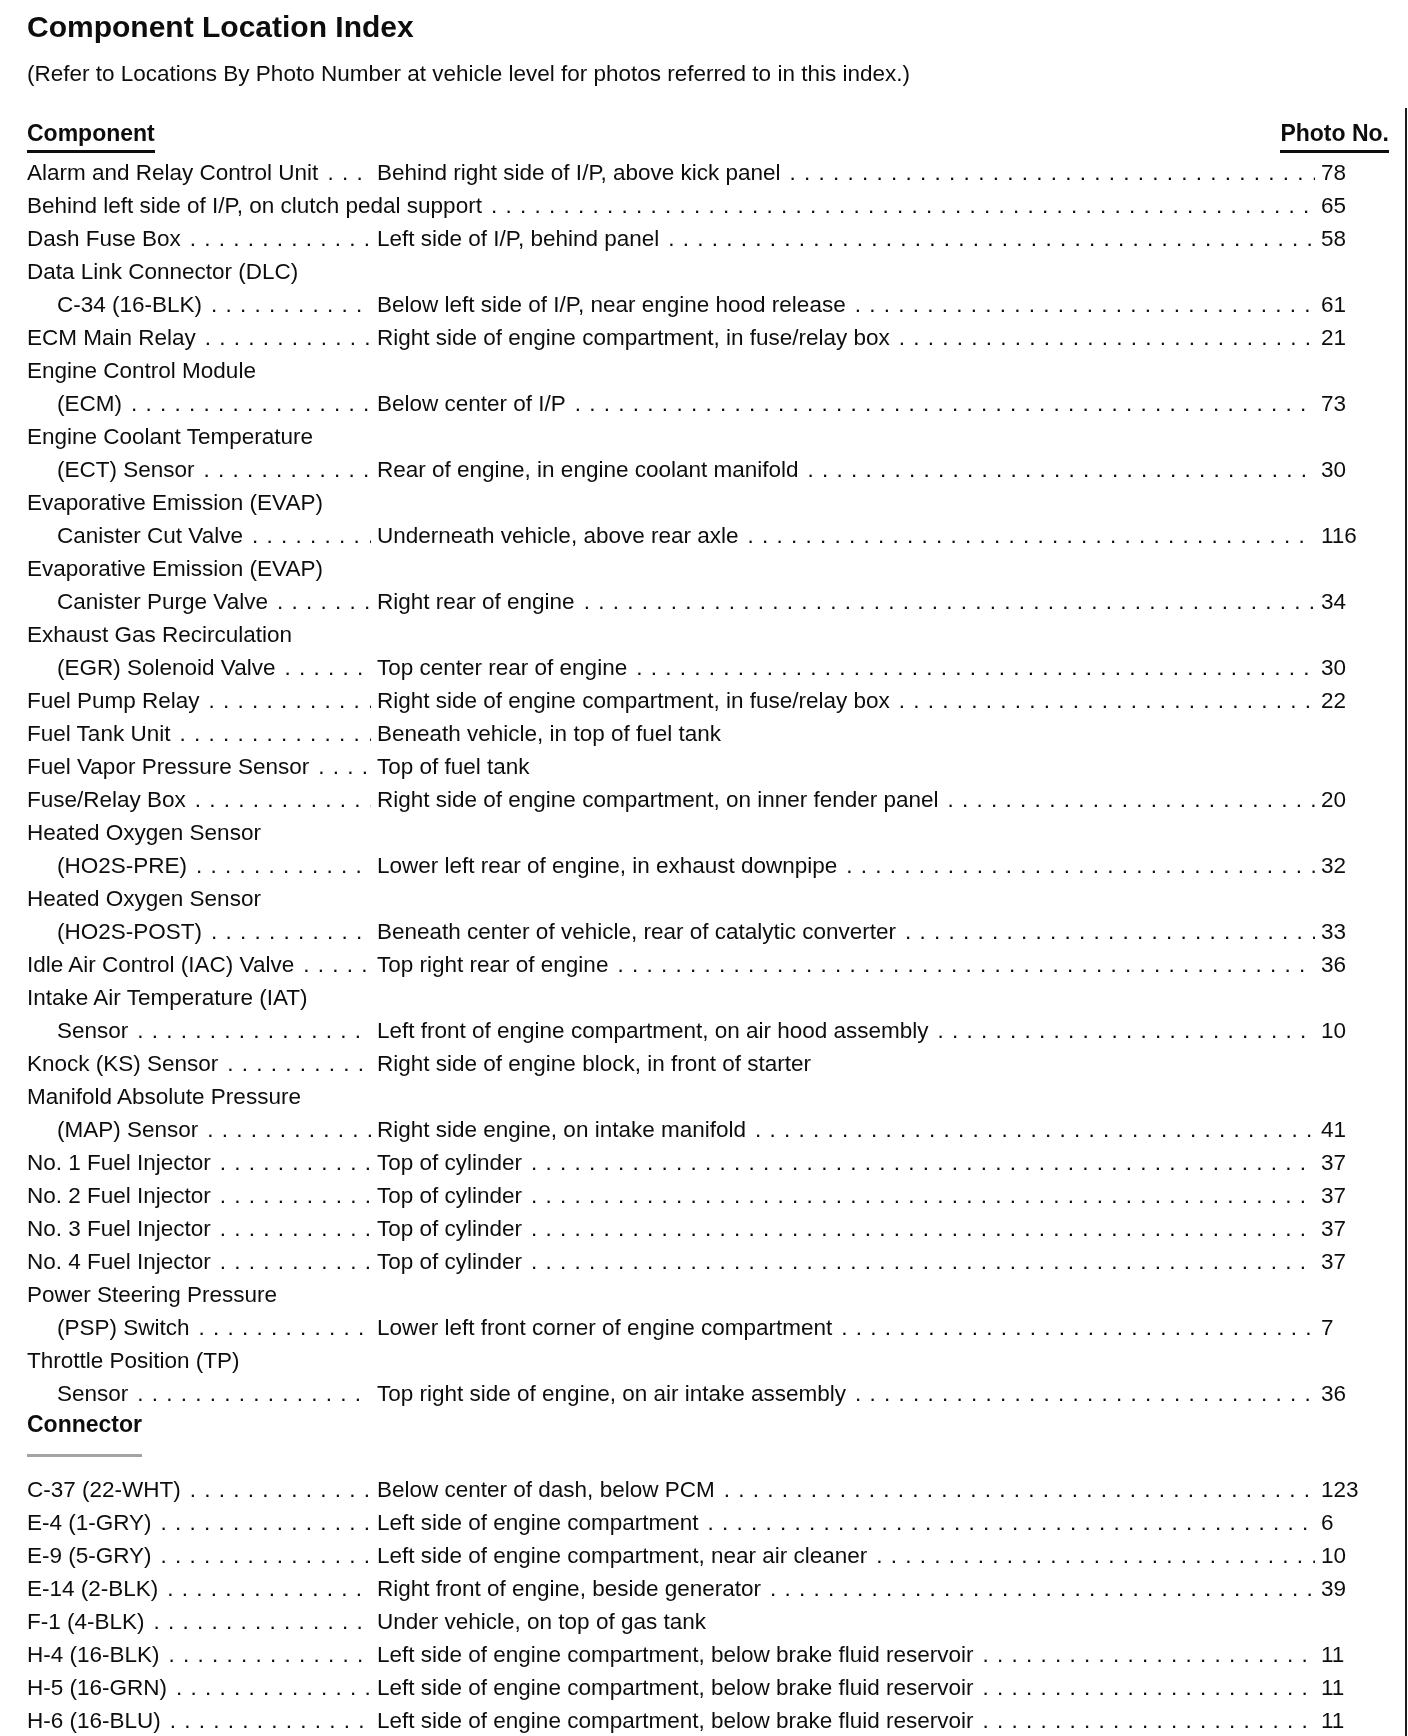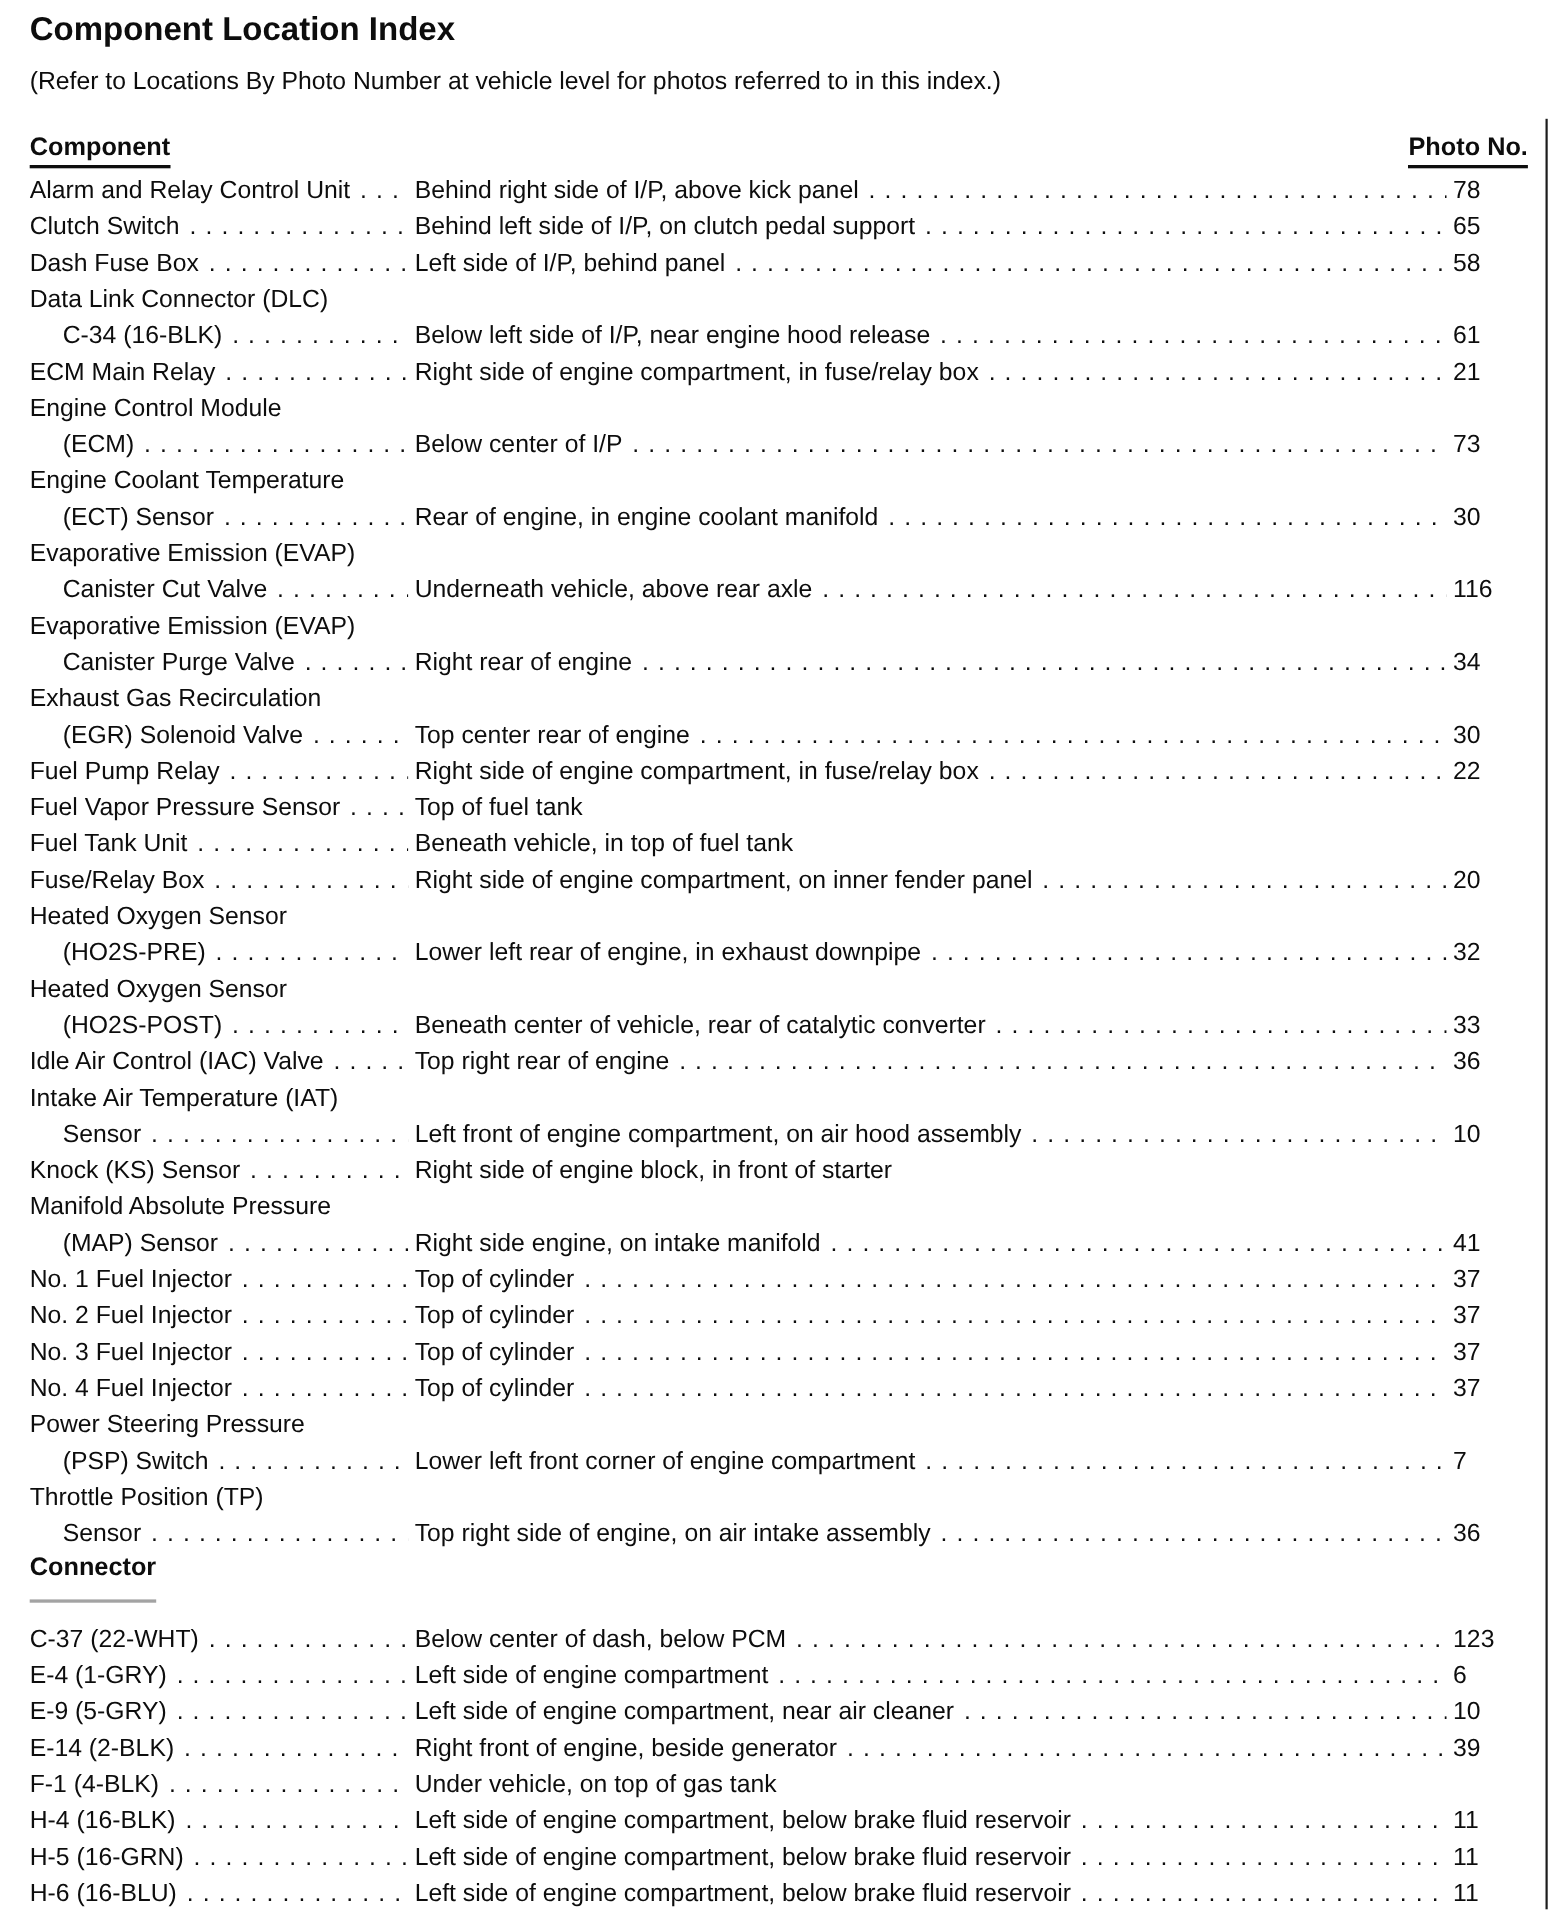--- a/index.html
+++ b/index.html
@@ -64,24 +64,20 @@
       <span class="leader leader-1"></span>
     </div>
     <div class="loc-cell">
       <span class="loc">Behind right side of I/P, above kick panel</span>
       <span class="leader leader-2"></span>
     </div>
     <div class="photo-cell">78</div>
   </div>
 
   <div class="row">
-    <div class="name-cell">
-      <span class="name">Clutch Switch</span>
-      <span class="leader leader-1"></span>
-    </div>
     <div class="loc-cell">
       <span class="loc">Behind left side of I/P, on clutch pedal support</span>
       <span class="leader leader-2"></span>
     </div>
     <div class="photo-cell">65</div>
   </div>
 
   <div class="row">
     <div class="name-cell">
       <span class="name">Dash Fuse Box</span>
@@ -233,44 +229,44 @@
     </div>
     <div class="loc-cell">
       <span class="loc">Right side of engine compartment, in fuse/relay box</span>
       <span class="leader leader-2"></span>
     </div>
     <div class="photo-cell">22</div>
   </div>
 
   <div class="row">
     <div class="name-cell">
+      <span class="name">Fuel Tank Unit</span>
+      <span class="leader leader-1"></span>
+    </div>
+    <div class="loc-cell">
+      <span class="loc">Beneath vehicle, in top of fuel tank</span>
+
+    </div>
+
+  </div>
+
+  <div class="row">
+    <div class="name-cell">
       <span class="name">Fuel Vapor Pressure Sensor</span>
       <span class="leader leader-1"></span>
     </div>
     <div class="loc-cell">
       <span class="loc">Top of fuel tank</span>
 
     </div>
 
   </div>
 
   <div class="row">
     <div class="name-cell">
-      <span class="name">Fuel Tank Unit</span>
-      <span class="leader leader-1"></span>
-    </div>
-    <div class="loc-cell">
-      <span class="loc">Beneath vehicle, in top of fuel tank</span>
-
-    </div>
-
-  </div>
-
-  <div class="row">
-    <div class="name-cell">
       <span class="name">Fuse/Relay Box</span>
       <span class="leader leader-1"></span>
     </div>
     <div class="loc-cell">
       <span class="loc">Right side of engine compartment, on inner fender panel</span>
       <span class="leader leader-2"></span>
     </div>
     <div class="photo-cell">20</div>
   </div>
 

